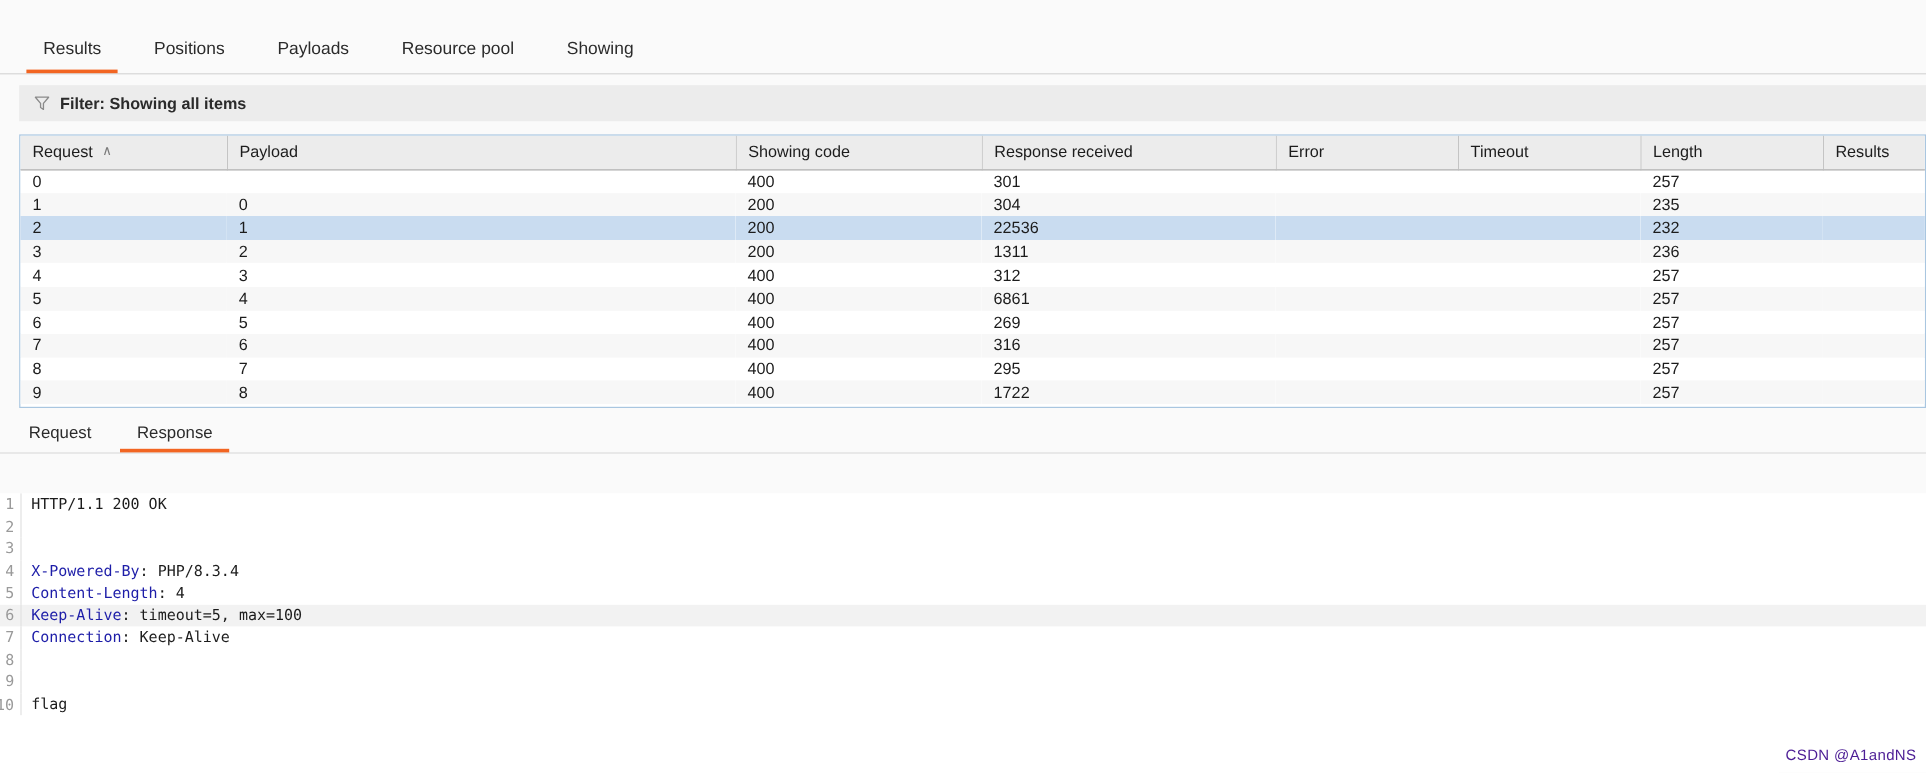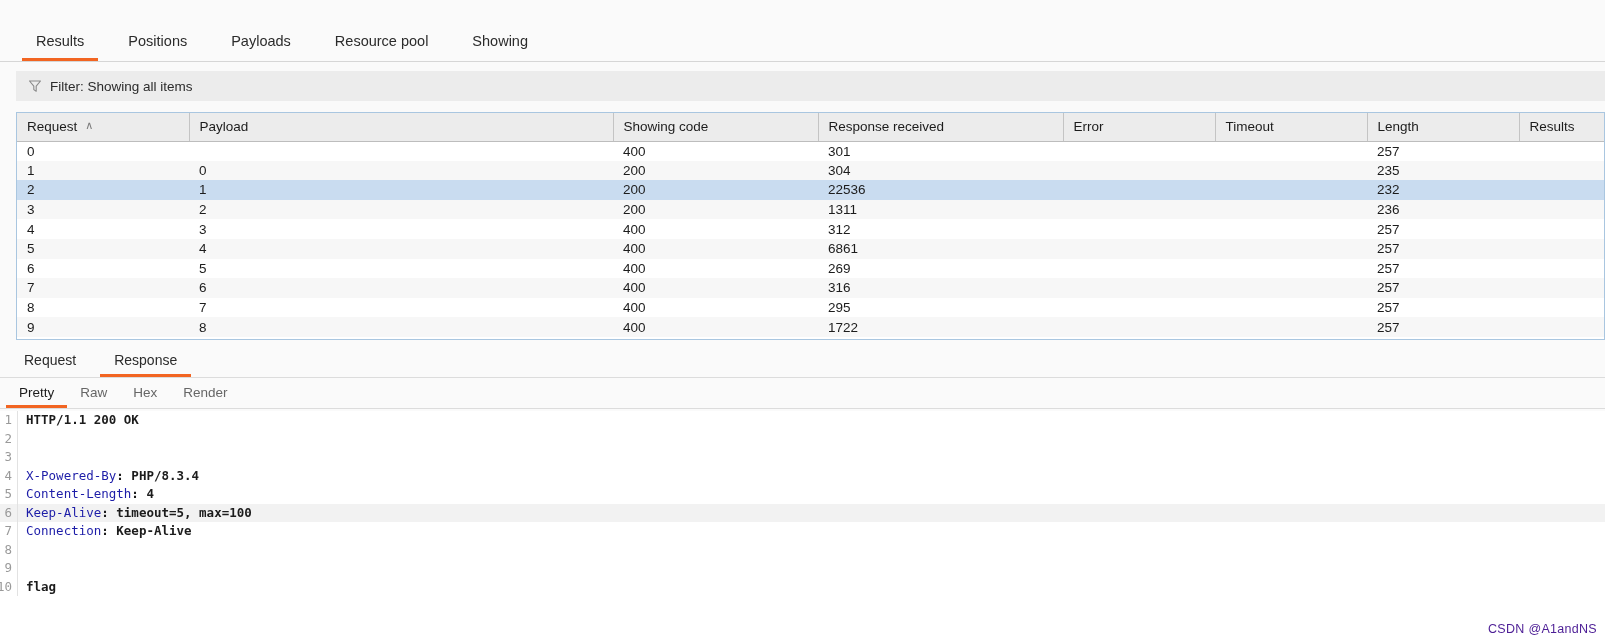--- a/index.html
+++ b/index.html
@@ -33,20 +33,21 @@
 
   
   .filterbar {
     position: relative;
     height: 30px;
     margin: 9px 0 0 16px;
     width: 1589px;
     background: #ececec;
     display: flex; align-items: center;
     padding-left: 12px;
+    font-weight: bold;
   }
   .funnel { width: 14px; height: 14px; margin-right: 8px; flex: 0 0 auto; }
   .filtertext { font-size: 13.5px; color: #2b2b2b; }
 
   
   .table-wrap {
     position: absolute; left: 16px; top: 112px;
     width: 1589px; height: 228px;
     background: #ffffff;
     border: 1px solid #a9c6e0;
@@ -125,21 +126,21 @@
   .code-line { display: flex; height: 18.5px; line-height: 18.5px; white-space: pre; }
   .code-line.shaded { background: #f2f2f2; }
   .gutter {
     width: 18px; min-width: 18px; text-align: right;
     color: #9a9a9a; padding-right: 5px;
     border-right: 1px solid #e2e2e2;
     overflow: hidden; direction: rtl;
   }
   .code-text { padding-left: 8px; color: #1c1c1c; }
   .hdr-key { color: #1d1da8; }
-  .hdr-val { color: #1c1c1c; font-weight: bold; }
+  .hdr-val { color: #1c1c1c; }
 
   
   .watermark {
     position: absolute; right: 8px; bottom: 8px;
     font-size: 12.5px; color: #4c1d95;
     font-family: "Liberation Sans", sans-serif;
     letter-spacing: .3px;
   }
 </style>
 </head>
@@ -291,26 +292,20 @@
           </tr>
         </tbody>
     </table>
   </div>
 
   <div class="msg-tabs" id="message-tabs">
       <div class="msg-tab">Request</div>
       <div class="msg-tab active">Response</div>
     </div>
 
-  <div class="view-tabs" id="view-tabs">
-      <div class="view-tab active">Pretty</div>
-      <div class="view-tab">Raw</div>
-      <div class="view-tab">Hex</div>
-      <div class="view-tab">Render</div>
-    </div>
 
   <div class="editor" id="response-editor">
       <div class="code-line"><div class="gutter">1</div><div class="code-text"><span class="hdr-val">HTTP/1.1 200 OK</span></div></div>
       <div class="code-line"><div class="gutter">2</div></div>
       <div class="code-line"><div class="gutter">3</div></div>
       <div class="code-line"><div class="gutter">4</div><div class="code-text"><span class="hdr-key">X-Powered-By</span><span class="hdr-val">: PHP/8.3.4</span></div></div>
       <div class="code-line"><div class="gutter">5</div><div class="code-text"><span class="hdr-key">Content-Length</span><span class="hdr-val">: 4</span></div></div>
       <div class="code-line shaded"><div class="gutter">6</div><div class="code-text"><span class="hdr-key">Keep-Alive</span><span class="hdr-val">: timeout=5, max=100</span></div></div>
       <div class="code-line"><div class="gutter">7</div><div class="code-text"><span class="hdr-key">Connection</span><span class="hdr-val">: Keep-Alive</span></div></div>
       <div class="code-line"><div class="gutter">8</div></div>

